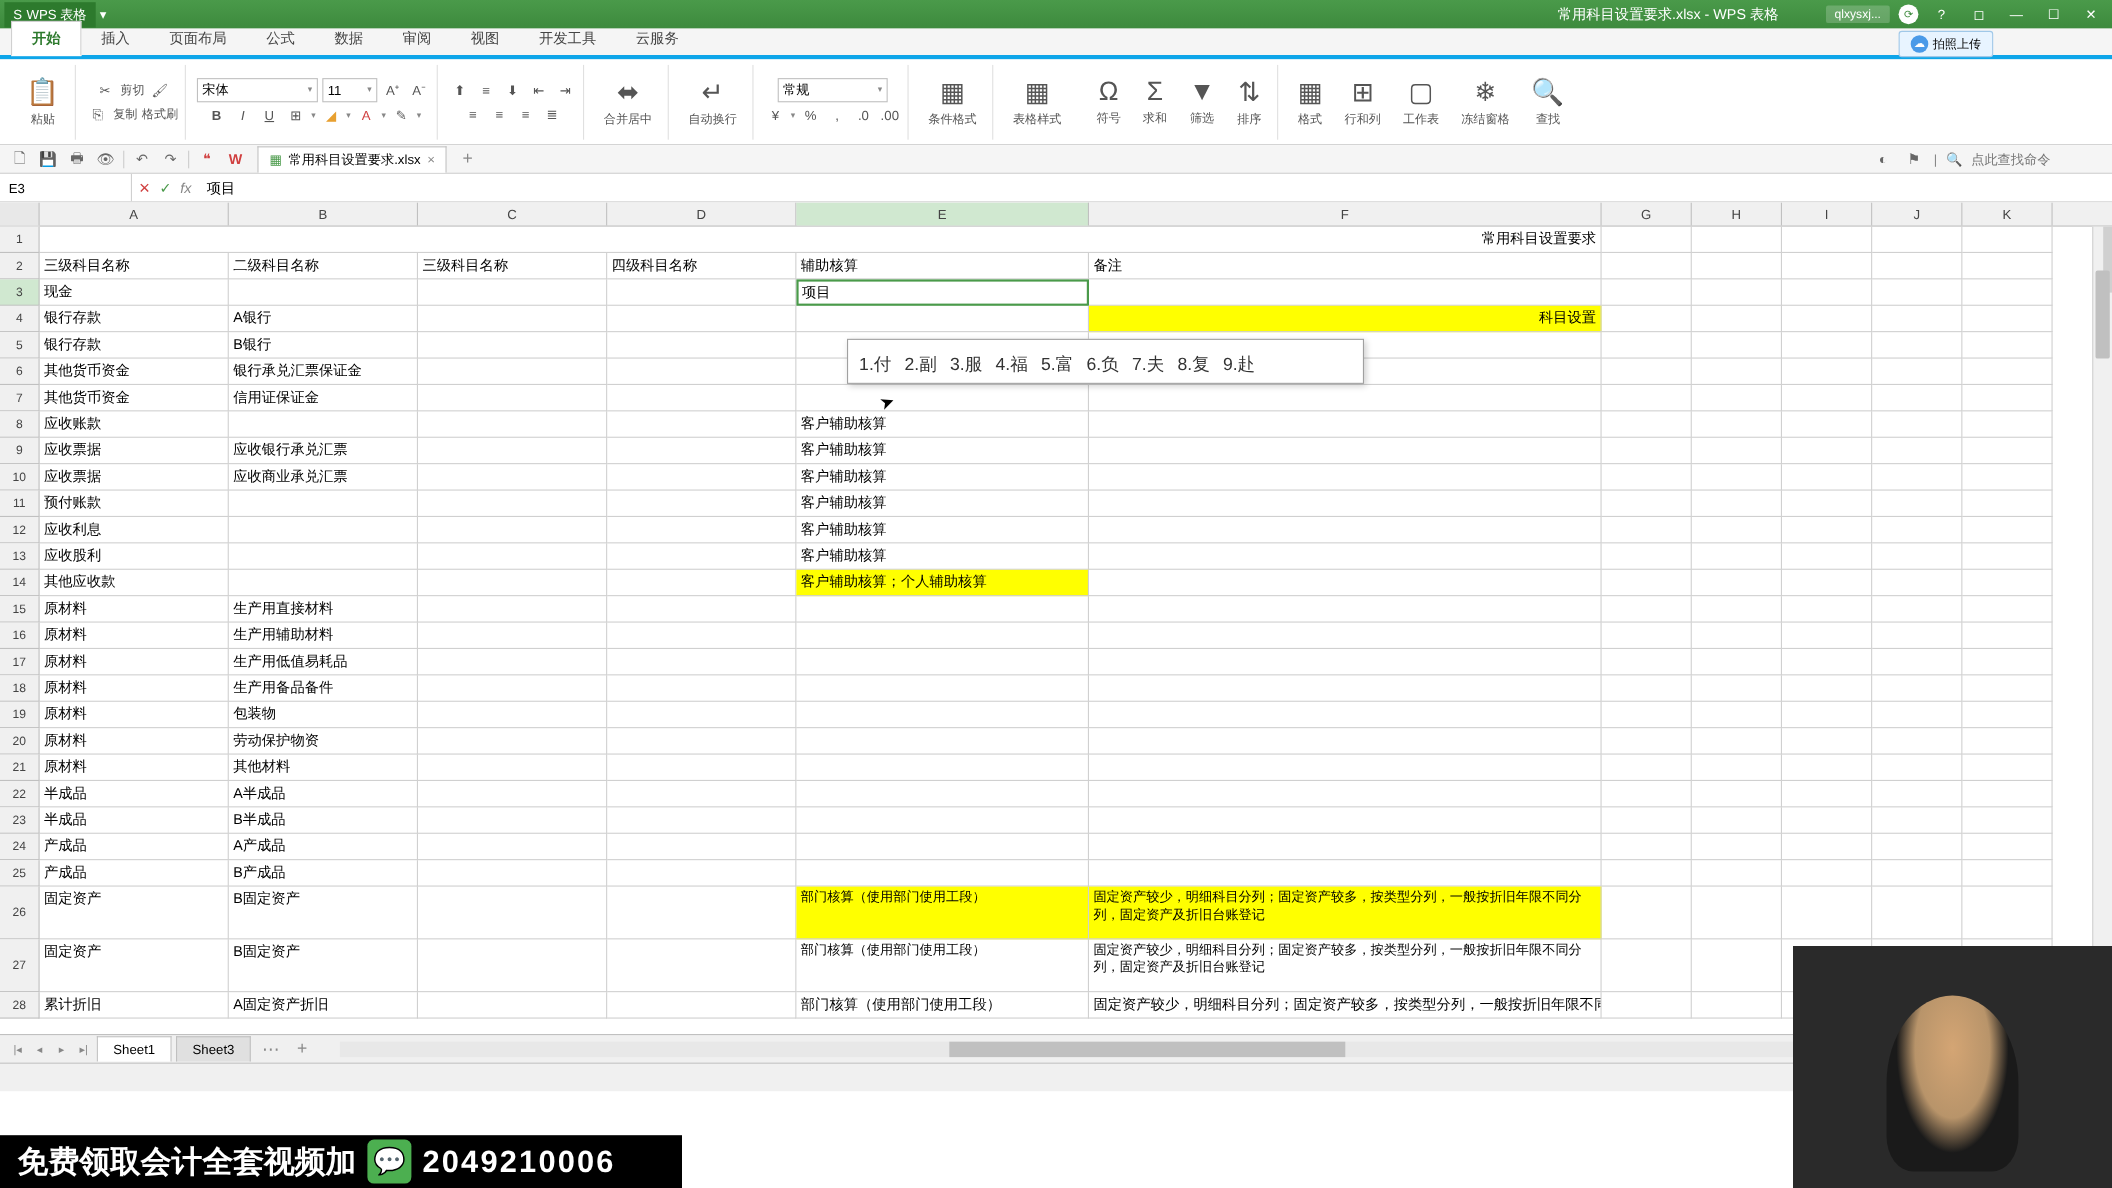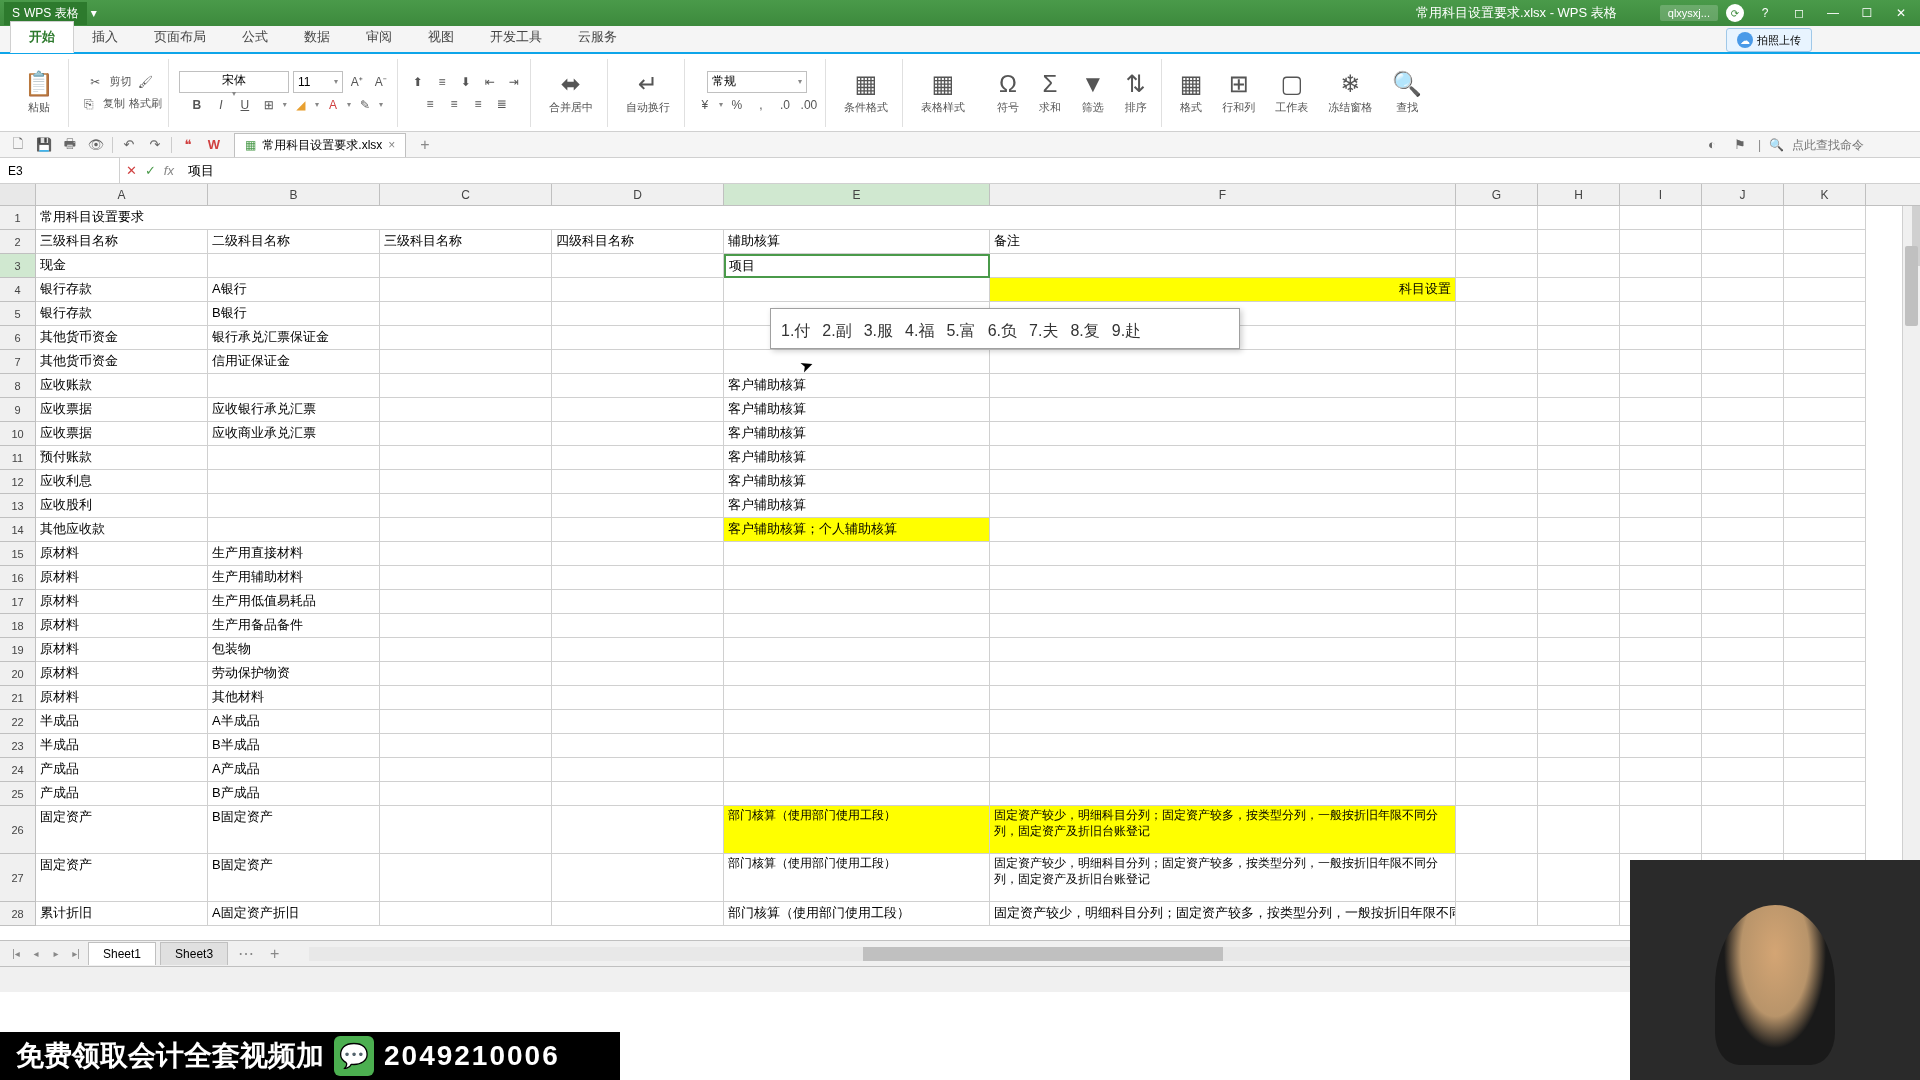--- a/index.html
+++ b/index.html
@@ -13,31 +13,31 @@
 .title-right { display: flex; align-items: center; gap: 8px; padding-right: 6px; }
 .user-info { background: rgba(255,255,255,0.2); padding: 2px 8px; border-radius: 2px; font-size: 11px; margin-left: 43px; }
 .circle-icon { width: 18px; height: 18px; border-radius: 50%; background: #fff; display: flex; align-items: center; justify-content: center; color: #3d8a3d; font-size: 10px; }
 .win-btn { width: 26px; height: 18px; display: flex; align-items: center; justify-content: center; cursor: pointer; font-size: 12px; }
 
 
 .upload-badge { position: absolute; top: 28px; right: 108px; background: #e8f4ff; border: 1px solid #a0c8e8; padding: 3px 10px; font-size: 11px; border-radius: 3px; display: flex; align-items: center; gap: 4px; z-index: 5; }
 .upload-badge .uicon { background: #4a9ae8; color: #fff; width: 16px; height: 16px; border-radius: 50%; display: flex; align-items: center; justify-content: center; font-size: 10px; }
 
 
-.menubar { height: 28px; background: #f5f5f5; border-bottom: 2px solid #0ea5e9; display: flex; align-items: flex-end; padding-left: 10px; }
+.menubar { height: 28px; background: #f5f5f5; border-bottom: 4px solid #0ea5e9; display: flex; align-items: flex-end; padding-left: 10px; }
 .menutab { padding: 6px 18px; font-size: 13px; color: #444; cursor: pointer; }
 .menutab.active { background: #fff; border: 1px solid #d0d0d0; border-bottom: 1px solid #fff; margin-bottom: -1px; color: #2d7a2d; font-weight: bold; }
 
 
 .ribbon { height: 78px; background: #fff; border-bottom: 1px solid #d0d0d0; display: flex; align-items: center; padding: 4px 10px; gap: 4px; }
 .rgroup { display: flex; flex-direction: column; align-items: center; gap: 2px; padding: 0 6px; border-right: 1px solid #e0e0e0; height: 68px; justify-content: center; }
 .rgroup.norb { border-right: none; }
 .rlabel { font-size: 11px; color: #555; }
 .rrow { display: flex; gap: 4px; align-items: center; }
-.font-sel { width: 110px; height: 22px; border: 1px solid #c0c0c0; font-size: 12px; padding: 0 4px; display: flex; align-items: center; justify-content: space-between; flex-direction: column; }
+.font-sel { width: 110px; height: 22px; border: 1px solid #c0c0c0; font-size: 12px; padding: 0 4px; display: flex; align-items: center; justify-content: space-between; }
 .size-sel { width: 50px; height: 22px; border: 1px solid #c0c0c0; font-size: 12px; padding: 0 4px; display: flex; align-items: center; justify-content: space-between; }
 .fmt-sel { width: 100px; height: 22px; border: 1px solid #c0c0c0; font-size: 12px; padding: 0 4px; display: flex; align-items: center; justify-content: space-between; }
 .sbtn { width: 20px; height: 20px; display: flex; align-items: center; justify-content: center; font-size: 12px; color: #555; cursor: pointer; }
 .bigbtn { display: flex; flex-direction: column; align-items: center; gap: 2px; padding: 4px 8px; cursor: pointer; }
 .bigbtn .bicon { font-size: 24px; color: #555; }
 .bigbtn .blabel { font-size: 11px; color: #555; white-space: nowrap; }
 .dd { font-size: 8px; color: #888; }
 
 
 .qat { height: 26px; background: #f5f5f5; border-bottom: 1px solid #d0d0d0; display: flex; align-items: center; padding: 0 8px; gap: 6px; }
@@ -65,21 +65,21 @@
 .ch { border-right: 1px solid #c0c0c0; text-align: center; font-size: 12px; color: #444; line-height: 22px; }
 .ch.active { background: #d0e8d0; }
 .rowarea { position: absolute; top: 22px; left: 0; right: 0; bottom: 0; }
 .row { display: flex; height: 24px; }
 .row.tall { height: 48px; }
 .rh { width: 36px; background: #f0f0f0; border-right: 1px solid #c0c0c0; border-bottom: 1px solid #c0c0c0; text-align: center; font-size: 11px; color: #444; line-height: 24px; }
 .row.tall .rh { line-height: 48px; }
 .rh.active { background: #d0e8d0; }
 .cell { border-right: 1px solid #d0d0d0; border-bottom: 1px solid #d0d0d0; font-size: 13px; padding: 2px 4px; white-space: nowrap; overflow: hidden; color: #000; }
 .cell.hl { background: #ffff00; }
-.merged-title { text-align: left; font-size: 13px; }
+.merged-title { text-align: right; font-size: 13px; }
 .cell.wrap { white-space: normal; line-height: 1.3; font-size: 12px; }
 .cell.editing { border: 2px solid #4a9a4a; padding: 1px 3px; }
 .scroll-v { position: absolute; right: 0; top: 22px; bottom: 0; width: 18px; background: #f0f0f0; border-left: 1px solid #d0d0d0; }
 .scroll-thumb-v { position: absolute; top: 40px; left: 2px; right: 2px; height: 80px; background: #c0c0c0; border-radius: 2px; }
 .scroll-v-handle { position: absolute; right: 0; top: 0; width: 8px; height: 60px; background: #d0d0d0; cursor: pointer; }
 
 
 .ime { position: absolute; top: 308px; left: 770px; background: #fff; border: 1px solid #a0a0a0; box-shadow: 2px 2px 6px rgba(0,0,0,0.2); padding: 6px 10px; z-index: 10; width: 470px; }
 .ime-input { font-size: 18px; color: #000; padding: 2px 0 8px 0; border-bottom: 1px solid #e0e0e0; display: flex; justify-content: space-between; align-items: center; }
 .ime-arr { font-size: 11px; color: #888; }

